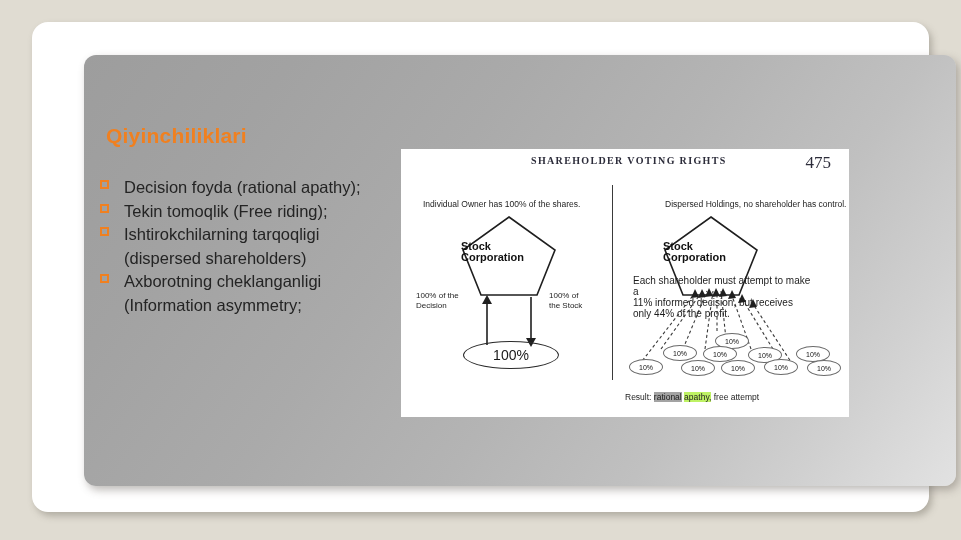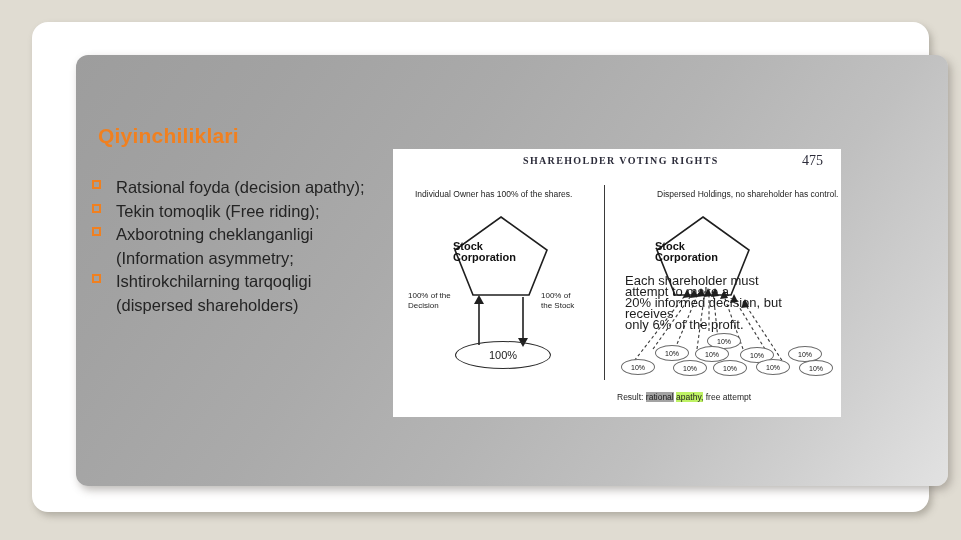--- a/index.html
+++ b/index.html
@@ -27,21 +27,21 @@
     width: 897px;
     height: 490px;
     background: #ffffff;
     border-radius: 16px;
     box-shadow: 3px 4px 7px rgba(120,115,105,0.45);
   }
 
   
   .gray-panel {
     position: absolute;
-    left: 44px;
+    left: 52px;
     top: 33px;
     width: 872px;
     height: 431px;
     border-radius: 12px;
     background: linear-gradient(125deg,
         #9d9d9d 0%,
         #a2a2a2 18%,
         #aaaaaa 38%,
         #b4b4b4 56%,
         #c0c0c0 72%,
@@ -126,39 +126,40 @@
     font-size: 10px;
     font-weight: bold;
     letter-spacing: 1.35px;
     color: #2c2c3a;
   }
   .fig-header-page {
     position: absolute;
     right: 18px;
     top: -2px;
     font-family: "Liberation Serif", serif;
-    font-size: 14px;
+    font-size: 17px;
     color: #2c2c3a;
     text-align: right;
   }
 
   .fig-divider {
     position: absolute;
     left: 211px;
     top: 36px;
     width: 1px;
     height: 195px;
     background: #3a3a3a;
   }
 
   .fig-caption {
     position: absolute;
     font-size: 8.5px;
     color: #1d1d1d;
     white-space: nowrap;
+    margin-top: 10px;
   }
   .cap-left  { left: 22px;  top: 40px; }
   .cap-right { left: 224px; top: 40px; padding-left: 40px; }
 
   
   .pentagon {
     position: absolute;
     width: 96px;
     height: 82px;
   }
@@ -189,33 +190,33 @@
   .lbl-profit   { left: 148px; top: 142px; }
 
   .owner-oval {
     position: absolute;
     left: 62px;
     top: 192px;
     width: 94px;
     height: 26px;
     border: 1.4px solid #2b2b2b;
     border-radius: 50%;
-    font-size: 11px;
+    font-size: 14px;
     color: #1a1a1a;
     display: flex;
     align-items: center;
     justify-content: center;
   }
 
   
   .rp-text {
     position: absolute;
     left: 232px;
     top: 126px;
-    font-size: 13px;
+    font-size: 10px;
     line-height: 11px;
     color: #1d1d1d;
     width: 180px;
   }
   .holder {
     position: absolute;
     width: 32px;
     height: 14px;
     border: 1px solid #6a6a6a;
     border-radius: 50%;
@@ -244,33 +245,33 @@
 
   <div class="white-card">
 
     <div class="gray-panel">
 
       <div class="slide-title">Qiyinchiliklari</div>
 
       <ul class="bullet-list">
         <li class="bullet-item">
           <span class="bullet-marker"></span>
-          <span>Ratsional foyda (decision apathy);</span>
+          <span>Decision foyda (rational apathy);</span>
         </li>
         <li class="bullet-item">
           <span class="bullet-marker"></span>
           <span>Tekin tomoqlik (Free riding);</span>
         </li>
         <li class="bullet-item">
           <span class="bullet-marker"></span>
-          <span>Axborotning cheklanganligi (Information asymmetry;</span>
+          <span>Ishtirokchilarning tarqoqligi (dispersed shareholders)</span>
         </li>
         <li class="bullet-item">
           <span class="bullet-marker"></span>
-          <span>Ishtirokchilarning tarqoqligi (dispersed shareholders)</span>
+          <span>Axborotning cheklanganligi (Information asymmetry;</span>
         </li>
       </ul>
 
       <div class="figure-wrap">
 
         <div class="fig-header">
           <div class="fig-header-title">SHAREHOLDER VOTING RIGHTS</div>
           <div class="fig-header-page">475</div>
         </div>
 
@@ -339,22 +340,22 @@
             <polygon points="99,1 95,10 103,9"></polygon>
             <polygon points="106,1 102,10 110,9"></polygon>
             <polygon points="115,3 111,12 119,11"></polygon>
             <polygon points="125,7 121,16 129,15"></polygon>
             <polygon points="136,12 132,21 140,20"></polygon>
           </g>
         </svg>
 
         <div class="rp-text">
           <span>Each shareholder must attempt to make a</span><br>
-          <span>20% informed decision, but receives</span><br>
-          <span>only 6% of the profit.</span>
+          <span>11% informed decision, but receives</span><br>
+          <span>only 44% of the profit.</span>
         </div>
 
         <div class="holder" style="left:314px; top:184px;">10%</div>
 
         <div class="holder" style="left:262px; top:196px;">10%</div>
         <div class="holder" style="left:302px; top:197px;">10%</div>
         <div class="holder" style="left:347px; top:198px;">10%</div>
         <div class="holder" style="left:395px; top:197px;">10%</div>
 
         <div class="holder" style="left:228px; top:210px;">10%</div>

